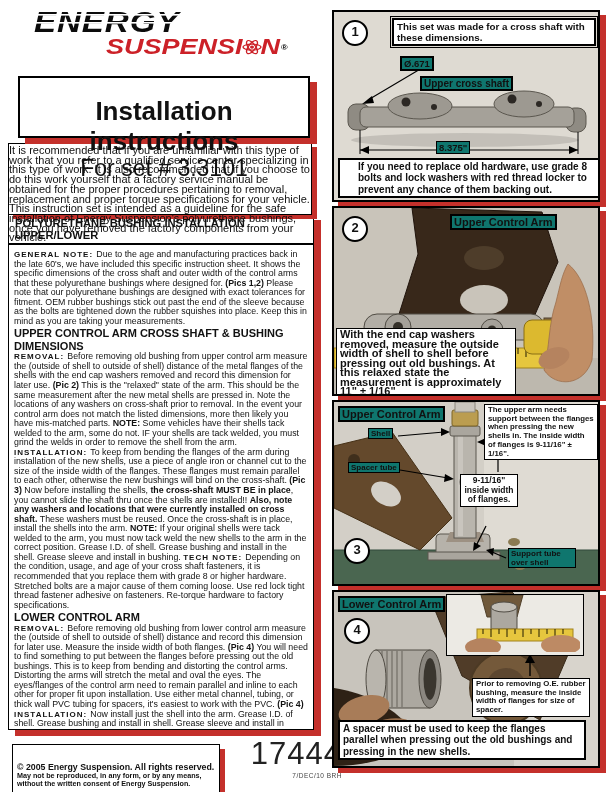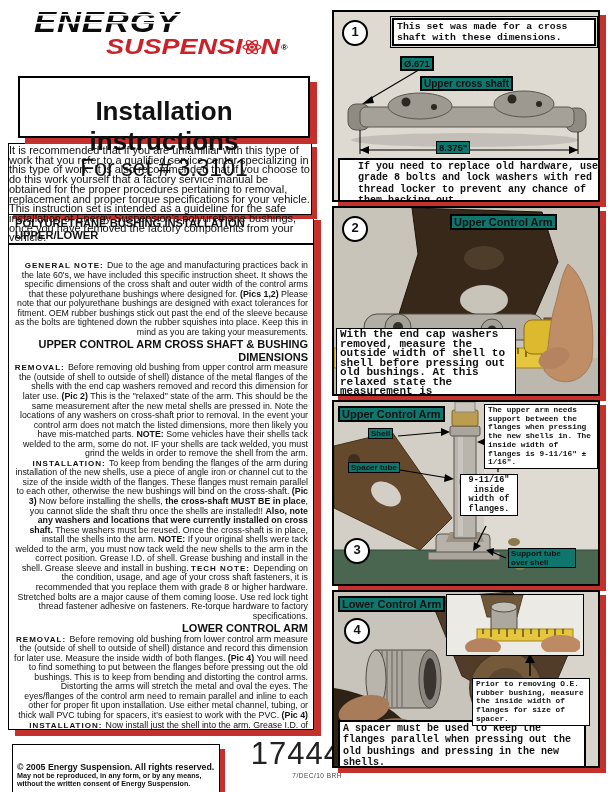--- a/index.html
+++ b/index.html
@@ -23,21 +23,21 @@
   .title2{font-size:23px;line-height:25px;}
 
   .disc{position:absolute;left:8px;top:143px;width:302px;height:66px;background:#fff;
     border:1px solid #000;box-shadow:5px 4px 0 var(--red);font-size:11px;line-height:9.7px;
     padding:2px 0;z-index:1;}
 
   .maincol{position:absolute;left:8px;top:214px;width:304px;height:514px;background:#fff;
     border:1.5px solid #000;box-shadow:7px 6px 0 var(--red);overflow:hidden;}
   .main-heading{border-bottom:2px solid #000;font-weight:bold;font-size:11.2px;
     padding:2px 4px 2px 6px;}
-  .main-body{padding:16px 5px 0 5px;font-size:8.8px;line-height:9.55px;text-align:right;}
+  .main-body{padding:5px 5px 0 5px;font-size:8.8px;line-height:9.55px;}
   .main-body p{margin:0;}
   .subhead{font-weight:bold;font-size:11px;line-height:12.5px;margin:1px 0 0 0;}
   .sc{font-size:8px;letter-spacing:1px;font-weight:bold;}
   .b{font-weight:bold;}
 
   .cpybox{position:absolute;left:12px;top:744px;width:198px;background:#fff;border:1.5px solid #000;
     box-shadow:5px 5px 0 var(--red);padding:17px 4px;}
   .cpy1{font-weight:bold;font-size:8.8px;line-height:10px;}
   .cpy2{font-weight:bold;font-size:7.2px;line-height:8.1px;}
   .partnum{position:absolute;left:222px;top:736px;width:120px;text-align:right;
@@ -46,21 +46,21 @@
 
   
   .fig{position:absolute;left:332px;width:264px;border:2px solid #000;
     box-shadow:6px 5px 0 var(--red);background:#d8d4cb;overflow:hidden;}
   .fig svg{position:absolute;left:0;top:0;}
   .fignum{position:absolute;width:22px;height:22px;border:2px solid #000;border-radius:50%;
     background:#fff;font-weight:bold;font-size:13px;line-height:20px;text-align:center;z-index:6;}
   .plabel{position:absolute;background:#0f766e;border:2px solid #000;font-weight:bold;
     padding:0 2px;z-index:5;}
   .capbox{position:absolute;background:#fff;border:2px solid #000;font-weight:bold;
-    padding:1px 3px;z-index:5;font-family:Liberation Mono, monospace;}
+    padding:1px 3px;z-index:5;}
   .dbl{outline:1px solid #000;outline-offset:1px;}
 </style>
 </head>
 <body>
 
 <div class="page" style="--red: #c4302b; --brandred: #cc2128;">
 
   <div class="logo-energy">
     <span>ENERGY</span>
     <span class="logo-stripe" style="top:10px"></span>

